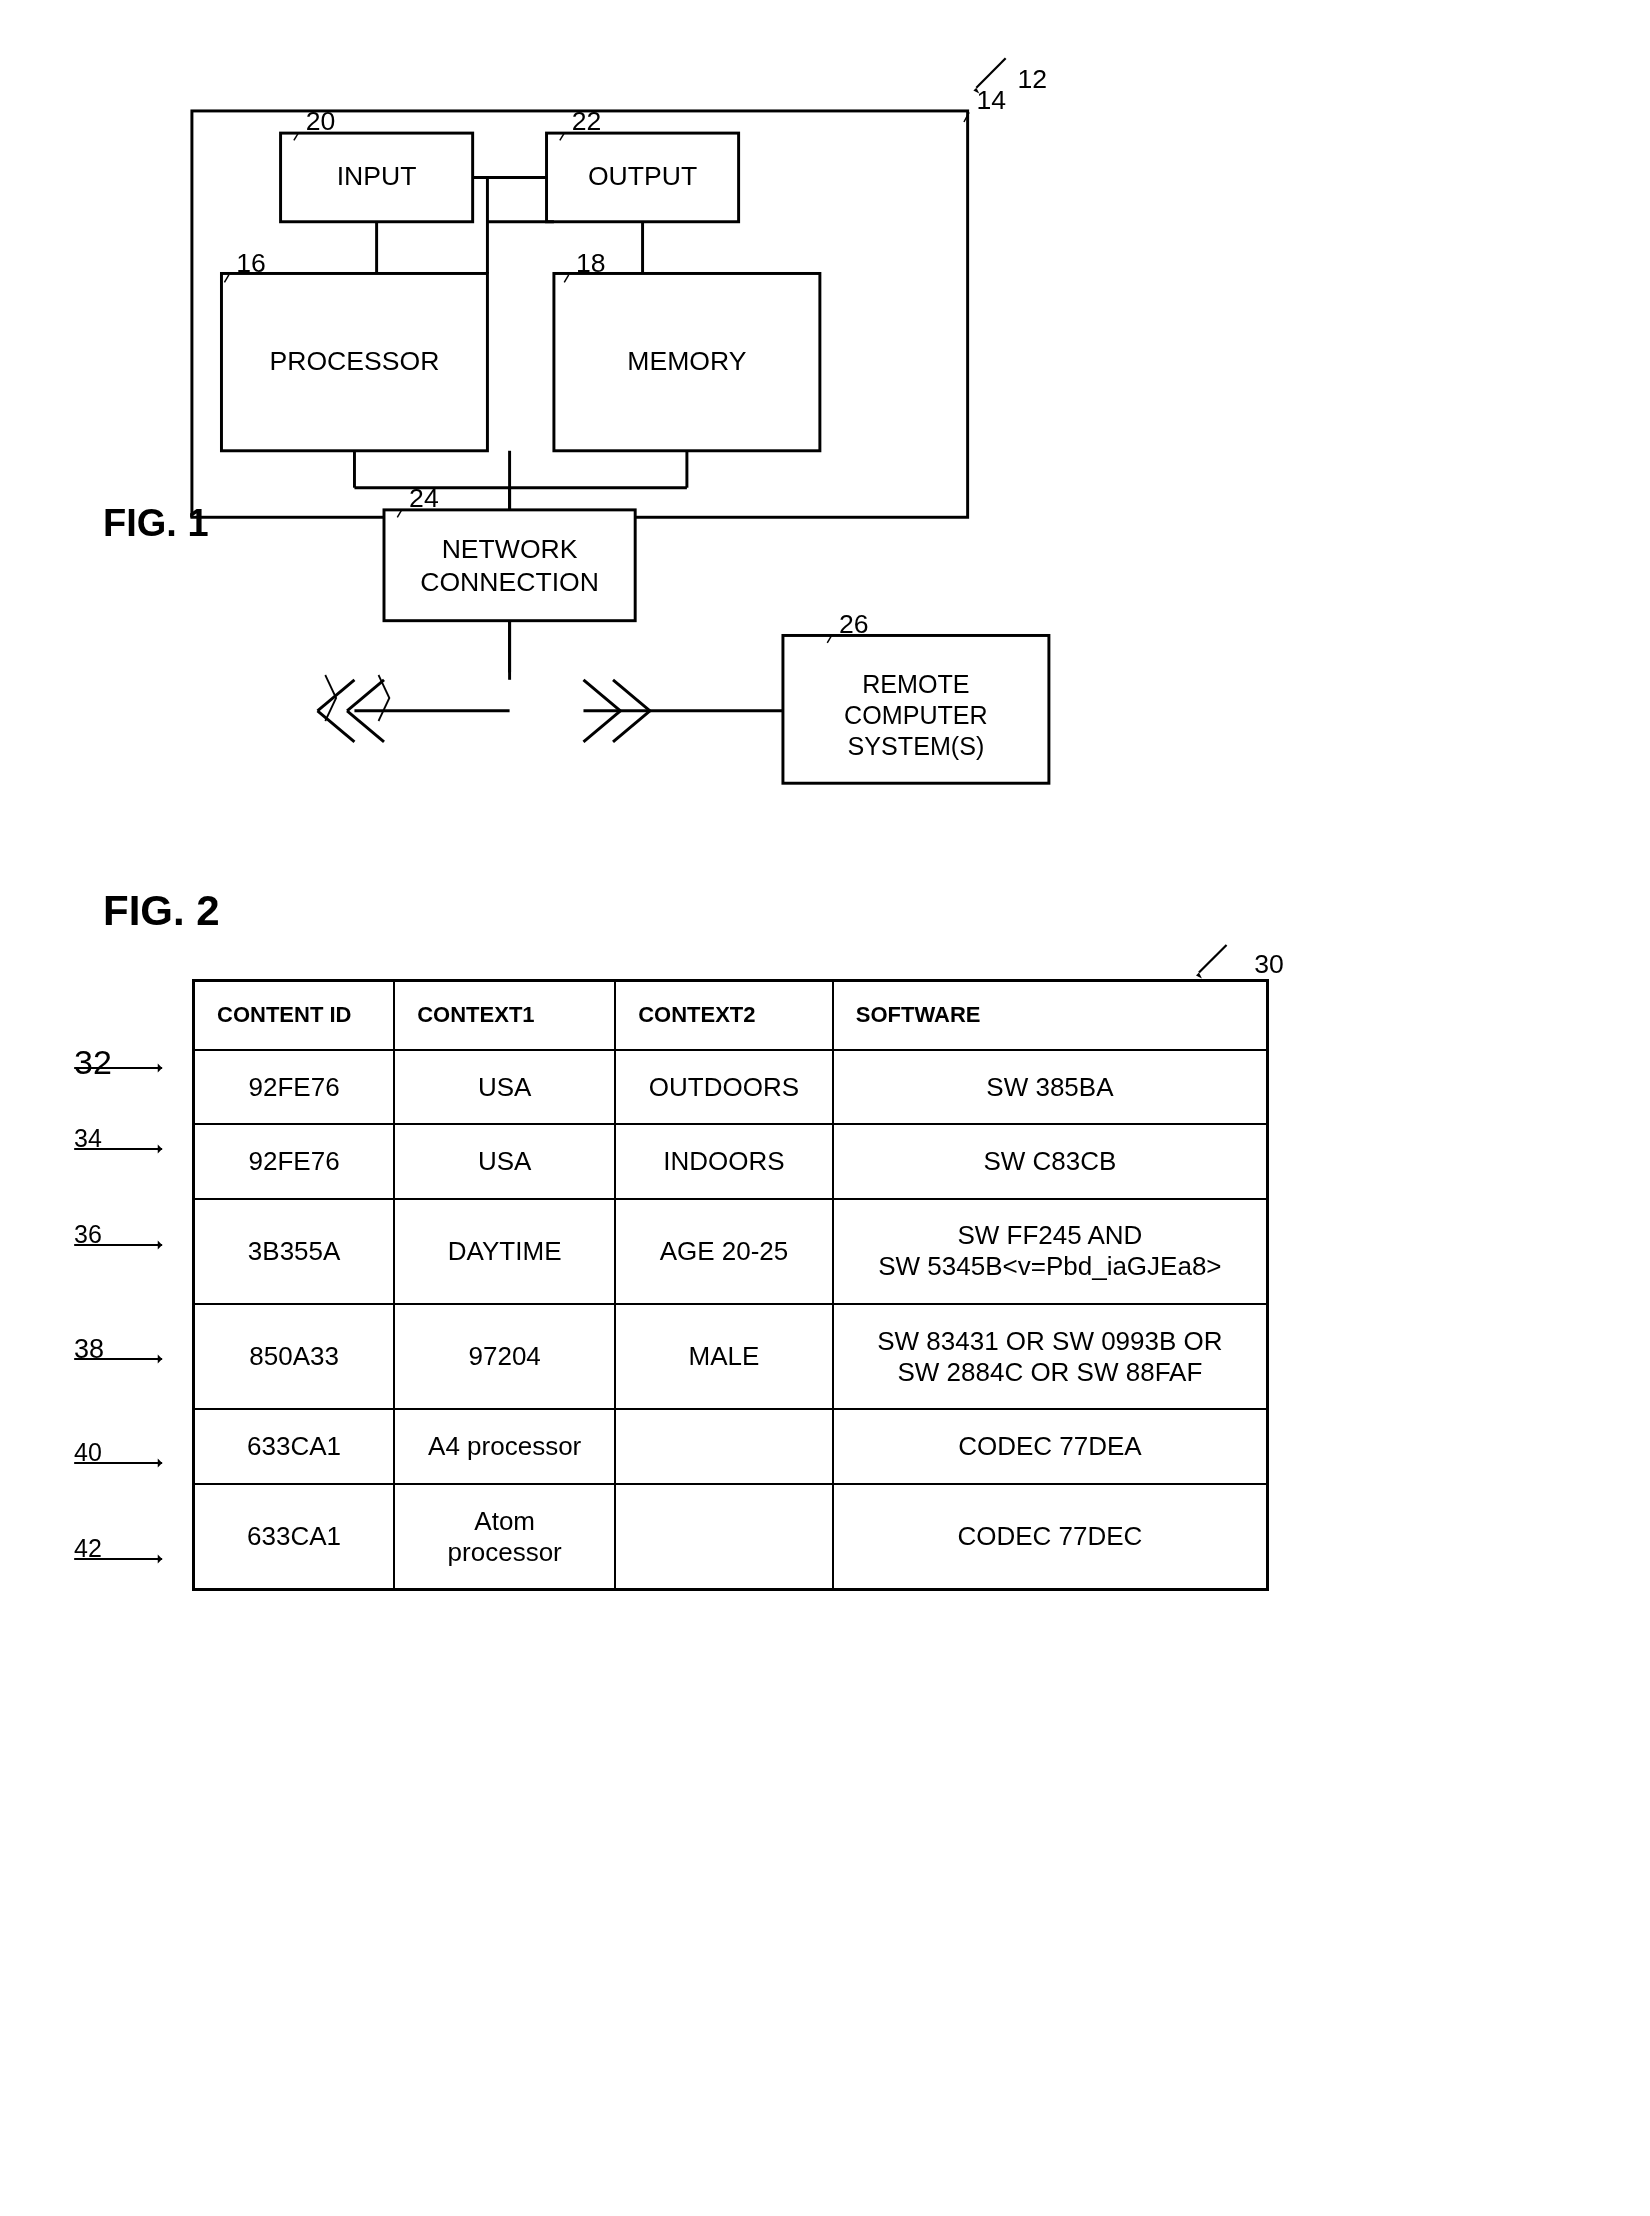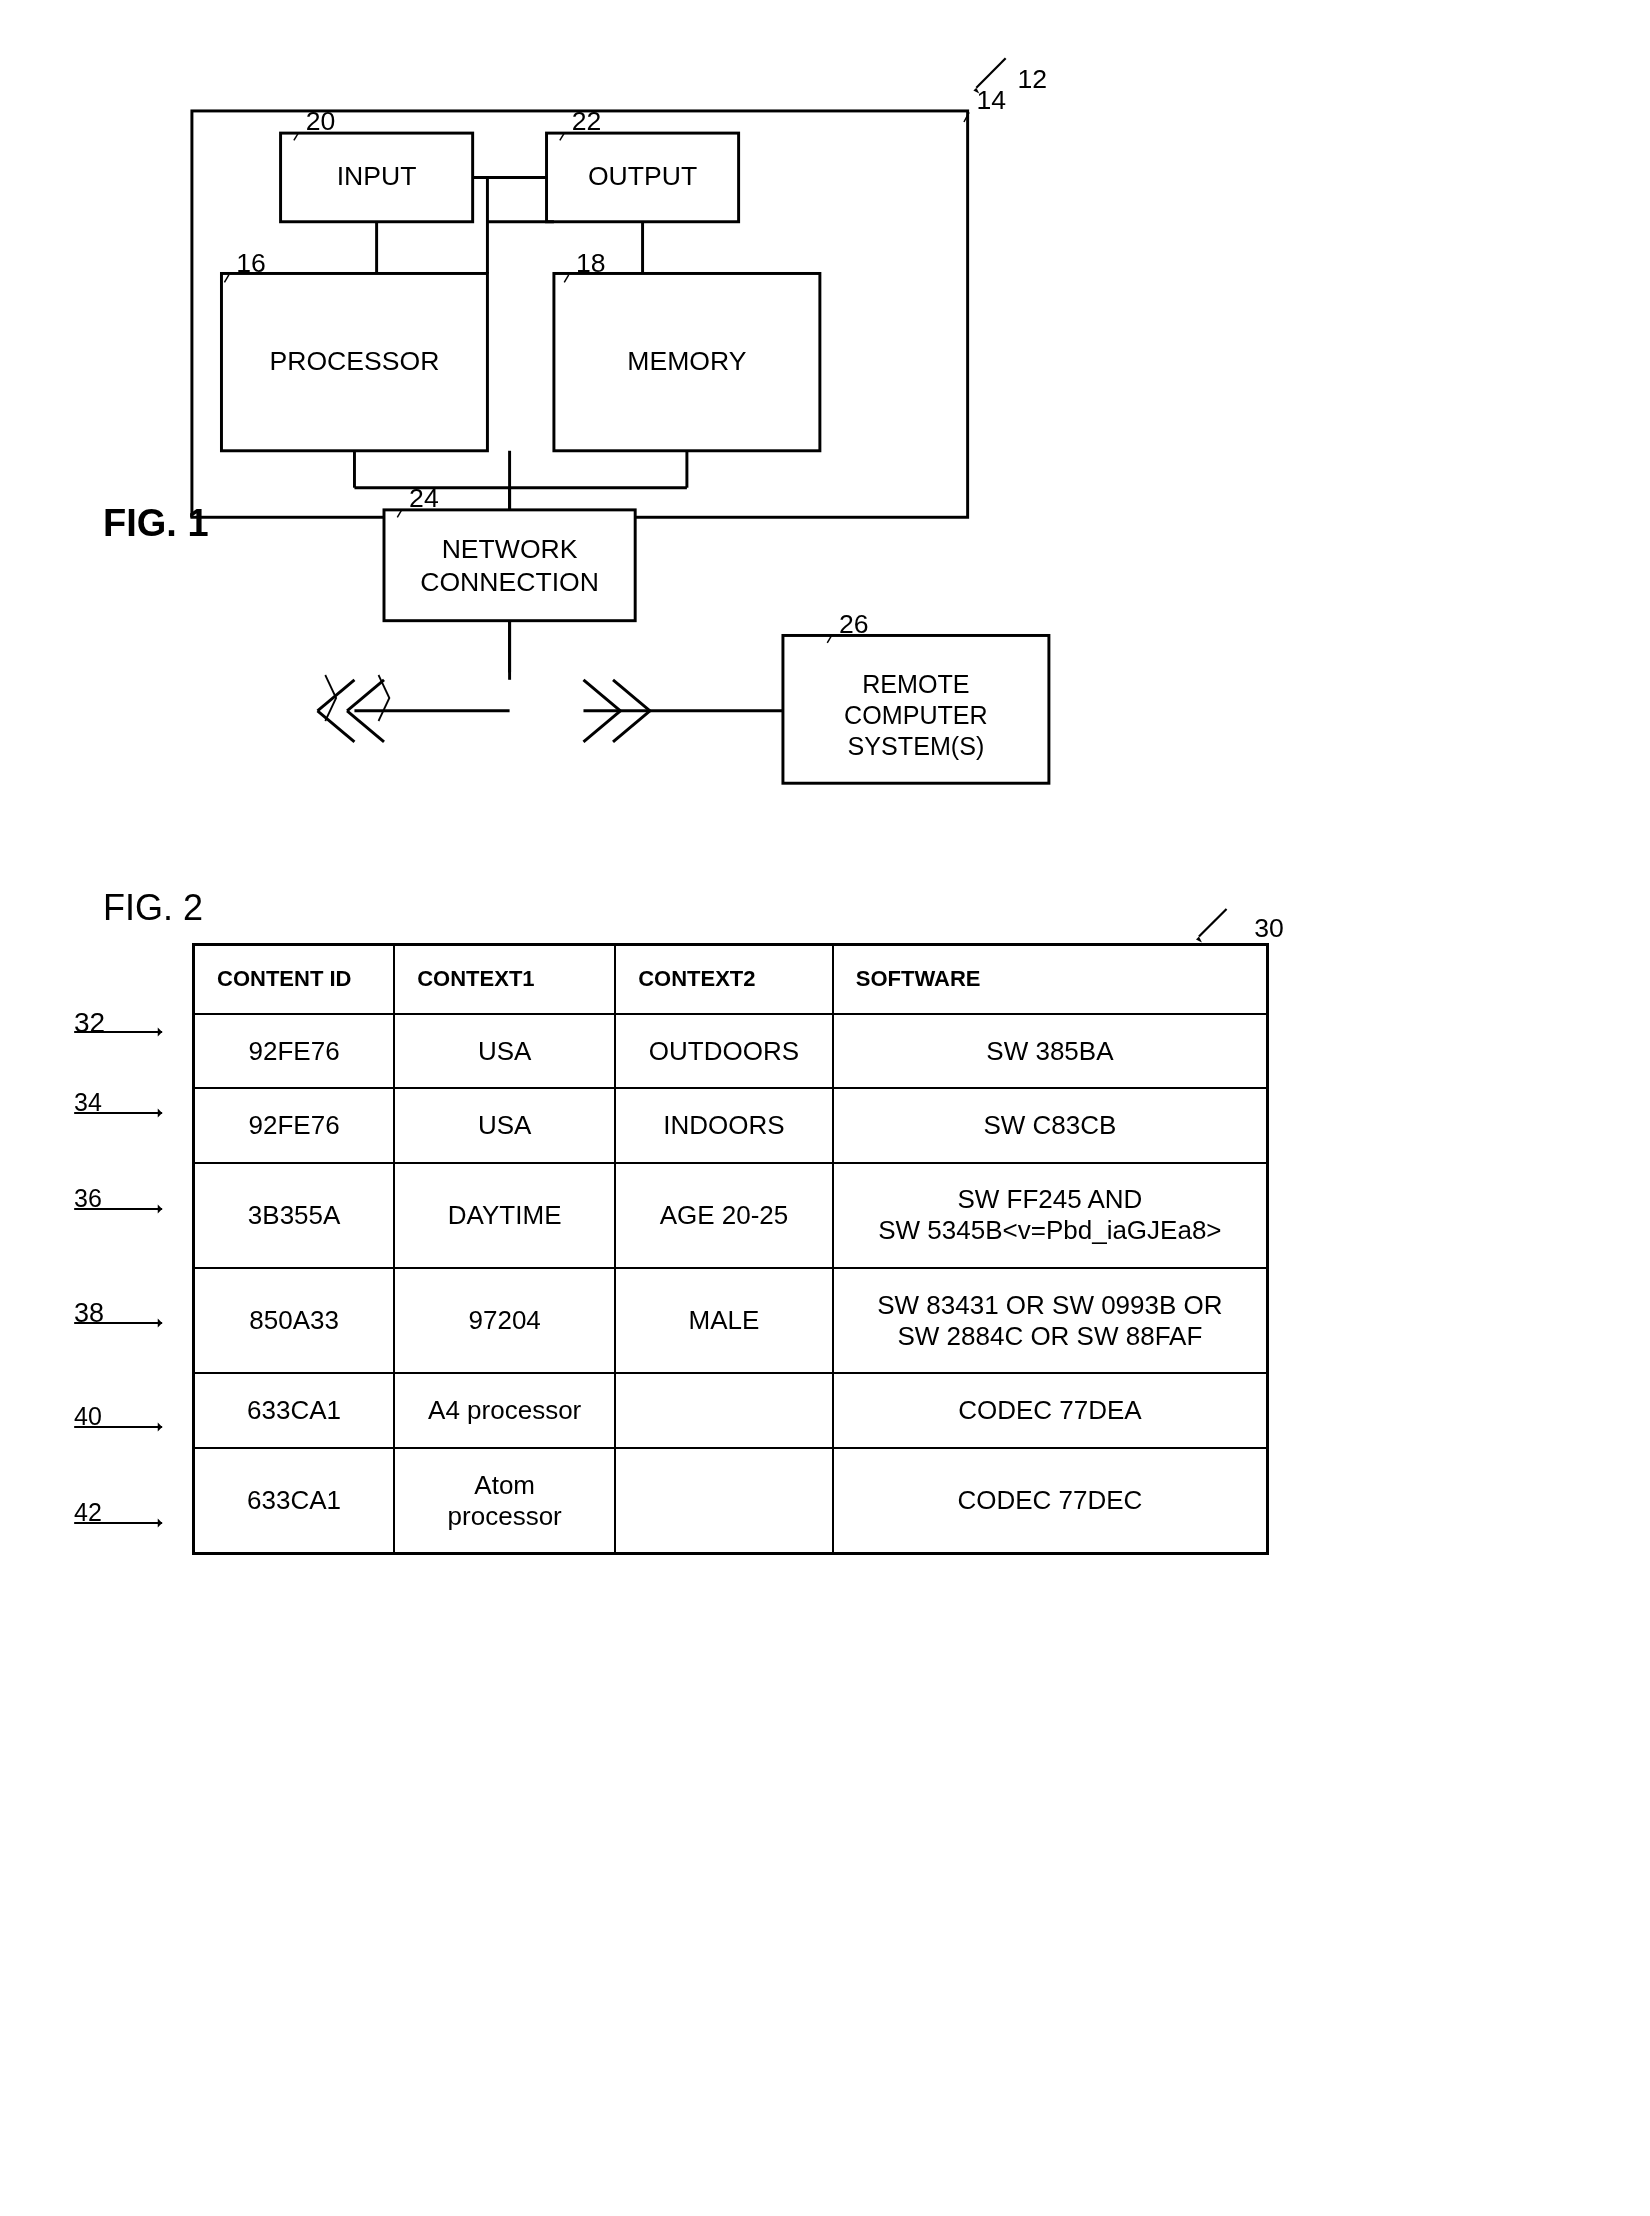--- a/index.html
+++ b/index.html
@@ -35,23 +35,23 @@
       top: 458px;
     }
 
     
     .fig2-section {
       position: relative;
       margin-top: 44px;
     }
 
     .fig2-label {
-      font-size: 36px;
-      font-weight: normal;
-      margin-bottom: 14px;
+      font-size: 42px;
+      font-weight: bold;
+      margin-bottom: 44px;
       margin-left: 59px;
     }
 
     .table-wrapper {
       position: relative;
       margin-left: 148px;
       margin-right: 59px;
     }
 
     .data-table {
@@ -246,21 +246,21 @@
               <td>CODEC 77DEC</td>
             </tr>
           </tbody>
         </table>
 
         <div style="position:absolute; left:-118px; top: 78px;">
           <svg width="103" height="22" viewBox="0 0 140 30">
             <line x1="0" y1="15" x2="120" y2="15" stroke="#000" stroke-width="3"></line>
             <polygon points="114,9 120,15 114,21" fill="#000"></polygon>
           </svg>
-          <span style="position:absolute; left:0; top:-13.3px; font-size:28px;">32</span>
+          <span style="position:absolute; left:0; top:-13.3px; font-size:34px;">32</span>
         </div>
 
         <div style="position:absolute; left:-118px; top: 159px;">
           <svg width="103" height="22" viewBox="0 0 140 30">
             <line x1="0" y1="15" x2="120" y2="15" stroke="#000" stroke-width="3"></line>
             <polygon points="114,9 120,15 114,21" fill="#000"></polygon>
           </svg>
           <span style="position:absolute; left:0; top:-13.3px; font-size:25px;">34</span>
         </div>
 

